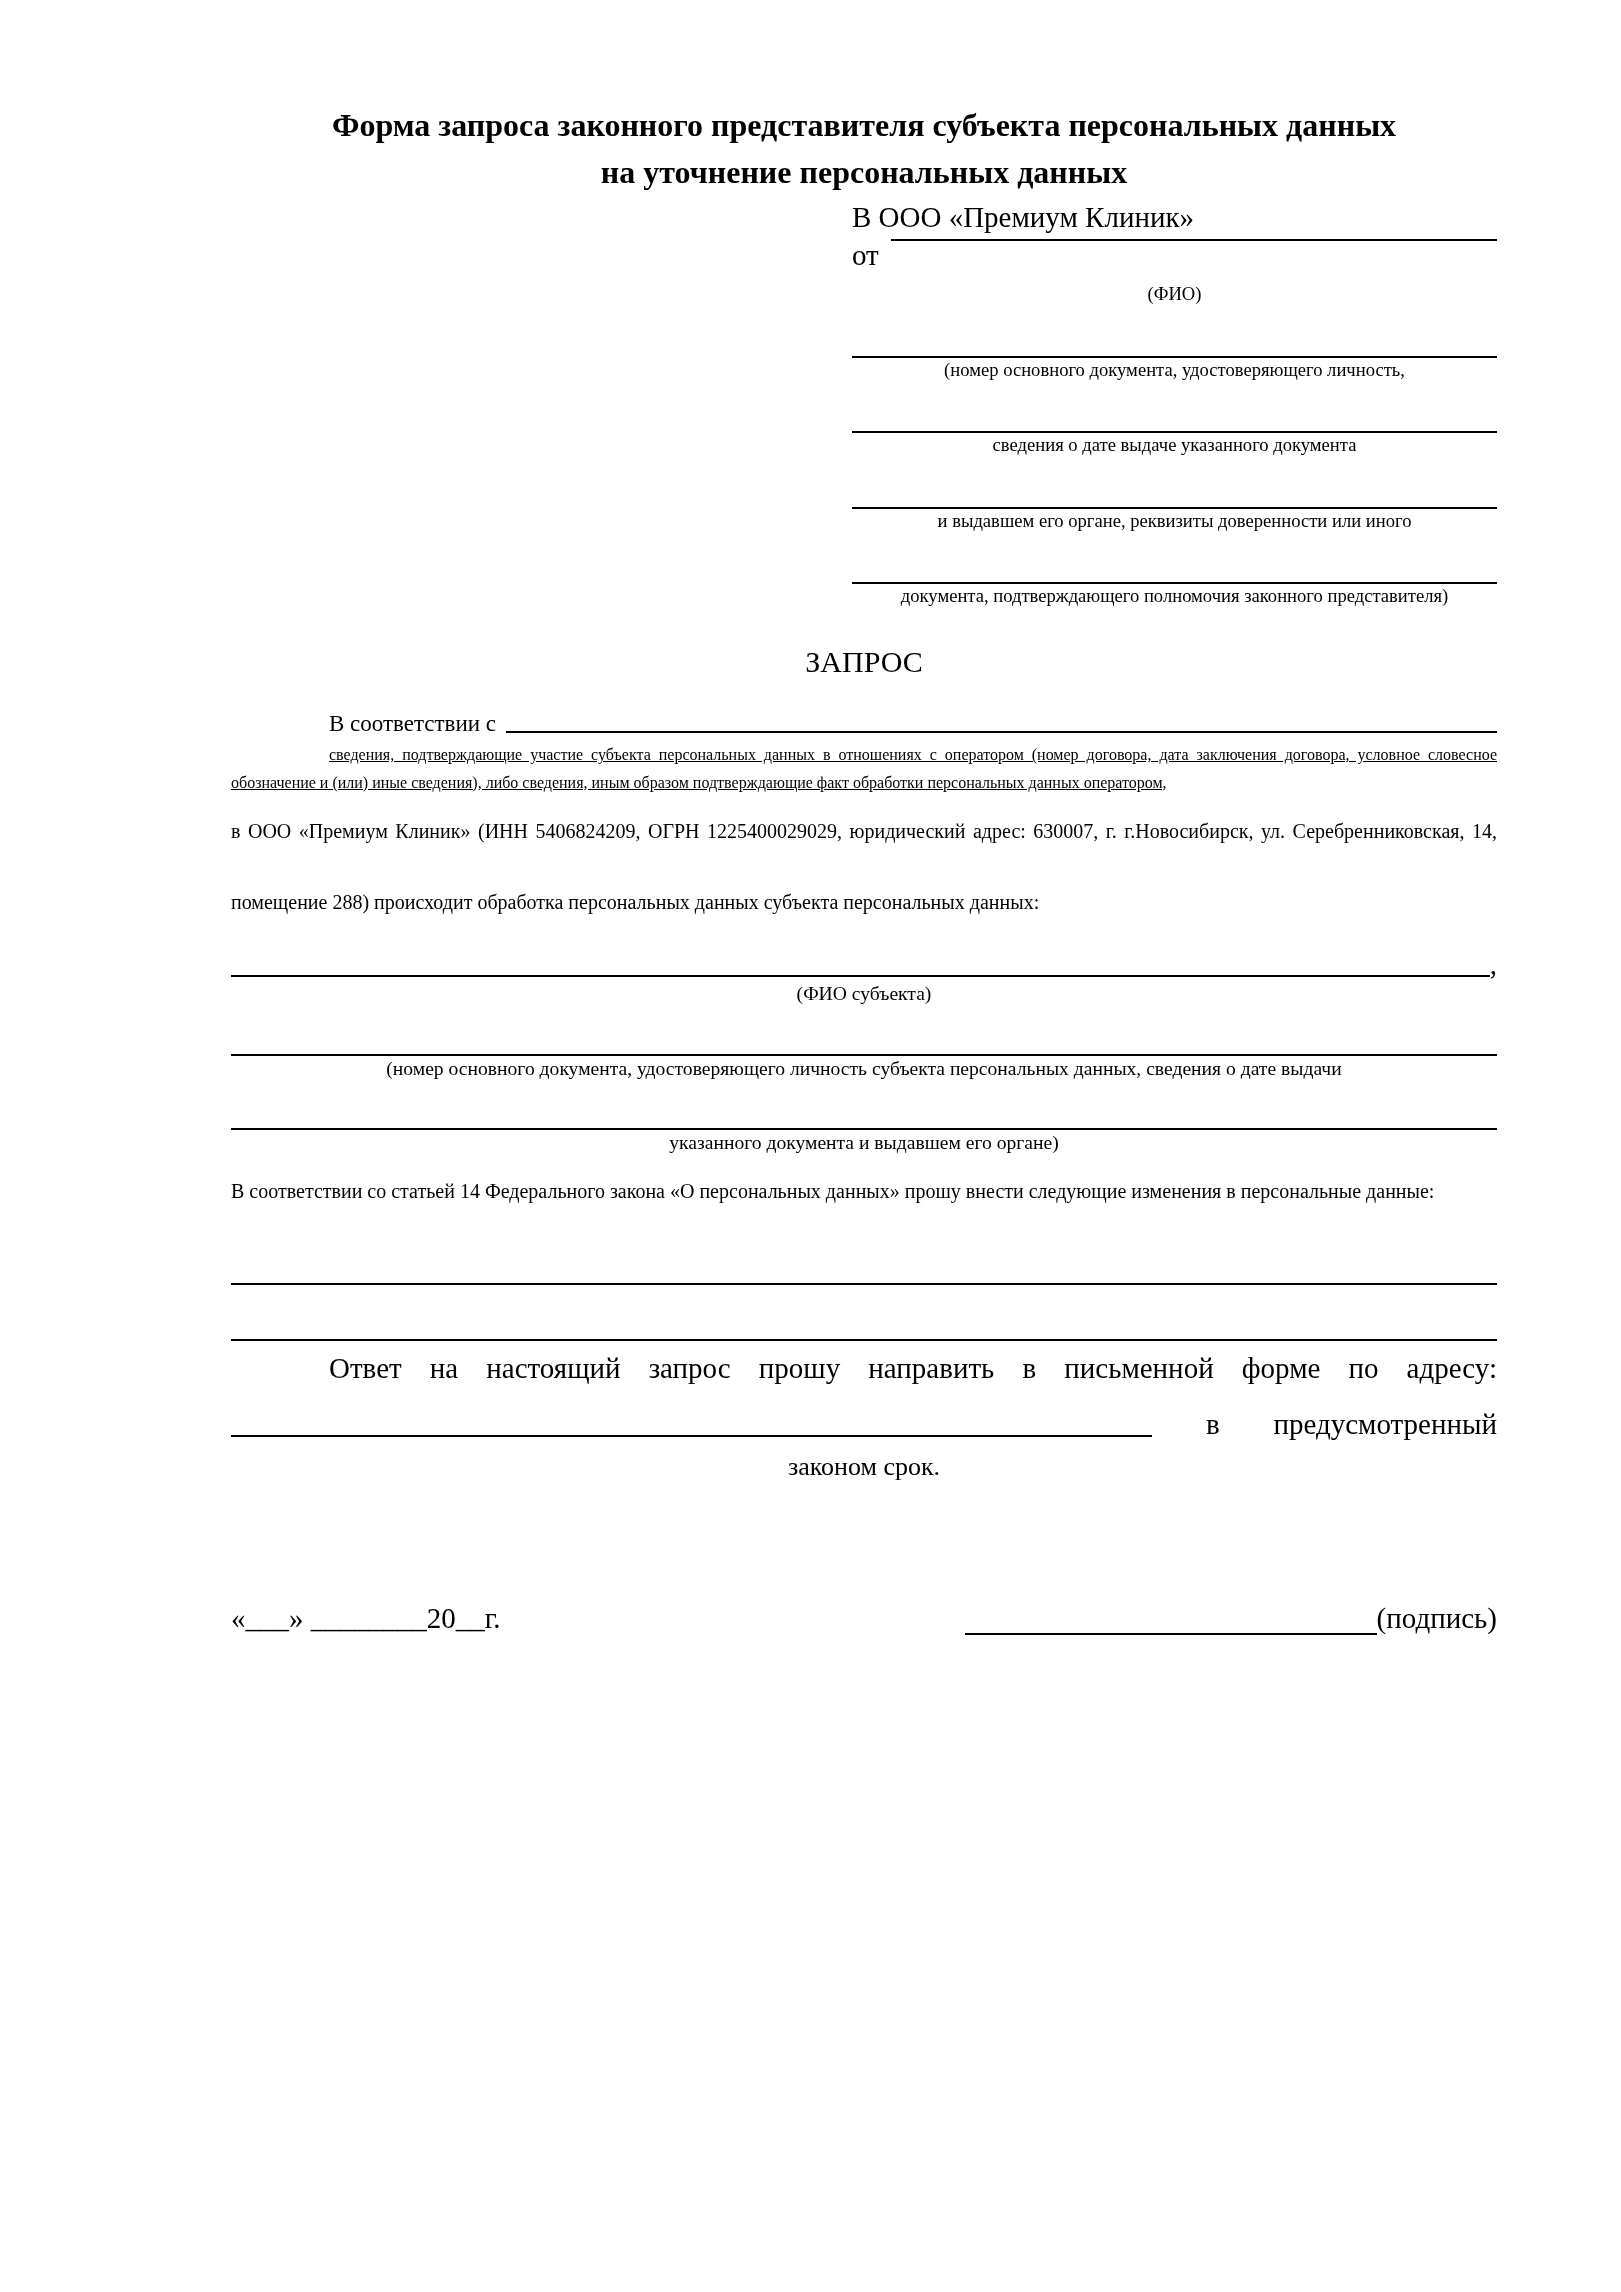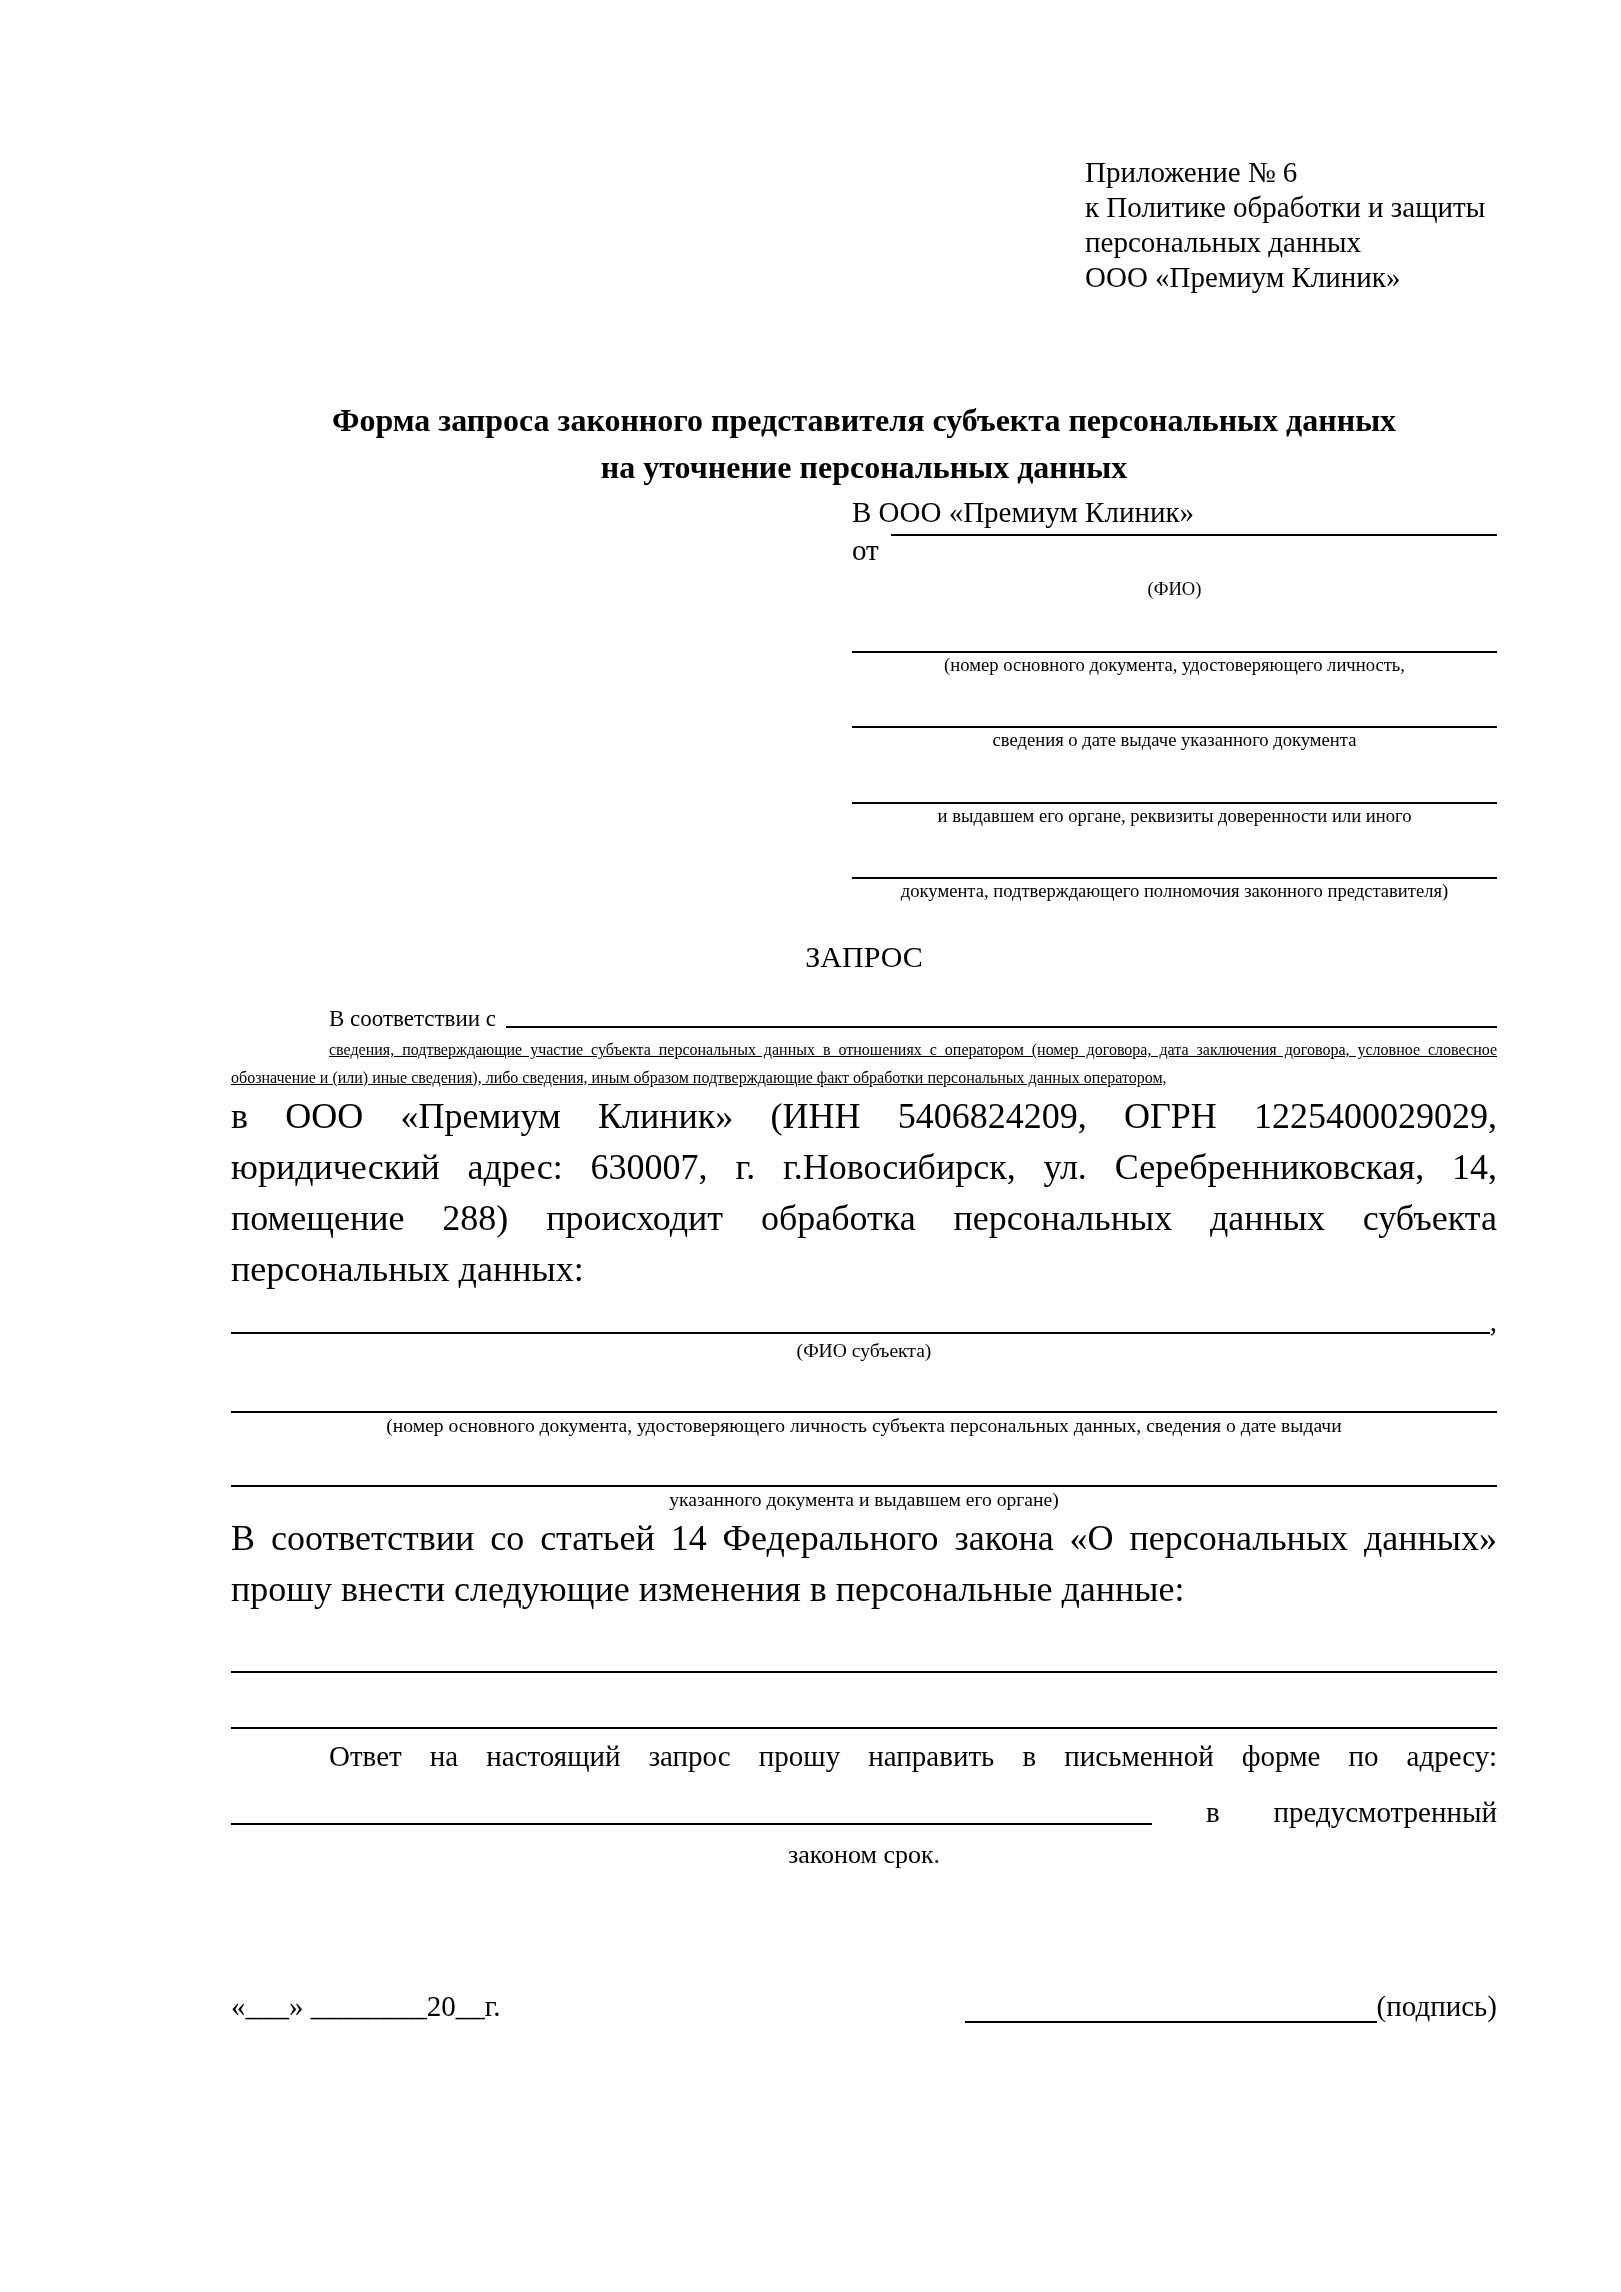--- a/index.html
+++ b/index.html
@@ -86,22 +86,22 @@
   .accord-label { padding-left: 98px; margin-right: 9.8px; white-space: nowrap; }
   .footnote {
     margin-top: 3.9px;
     font-size: 16px;
     line-height: 27.4px;
     text-align: justify;
     text-indent: 98px;
     text-decoration: underline;
   }
   .body-par {
-    font-size: 36px;
-    line-height: 51px;
+    font-size: 20px;
+    line-height: 71px;
     text-align: justify;
   }
   .subject-row {
     margin-top: 2px;
     display: flex;
     align-items: flex-end;
     height: 41px;
     font-size: 29px;
   }
   .cap-wide {
@@ -160,26 +160,20 @@
     border-bottom: 2.9px solid #000;
     margin-bottom: 3.9px;
   }
 </style>
 </head>
 <body>
 
 <div class="page">
   <div class="content">
 
-    <div class="header-block">
-      <div>Приложение № 6</div>
-      <div>к Политике обработки и защиты</div>
-      <div>персональных данных</div>
-      <div>ООО «Премиум Клиник»</div>
-    </div>
 
     <div class="title">
       <div>Форма запроса законного представителя субъекта персональных данных</div>
       <div>на уточнение персональных данных</div>
     </div>
 
     <div class="addr-block">
       <div class="addr-to">В ООО «Премиум Клиник»</div>
       <div class="from-row">
         <span class="from-label">от</span>

